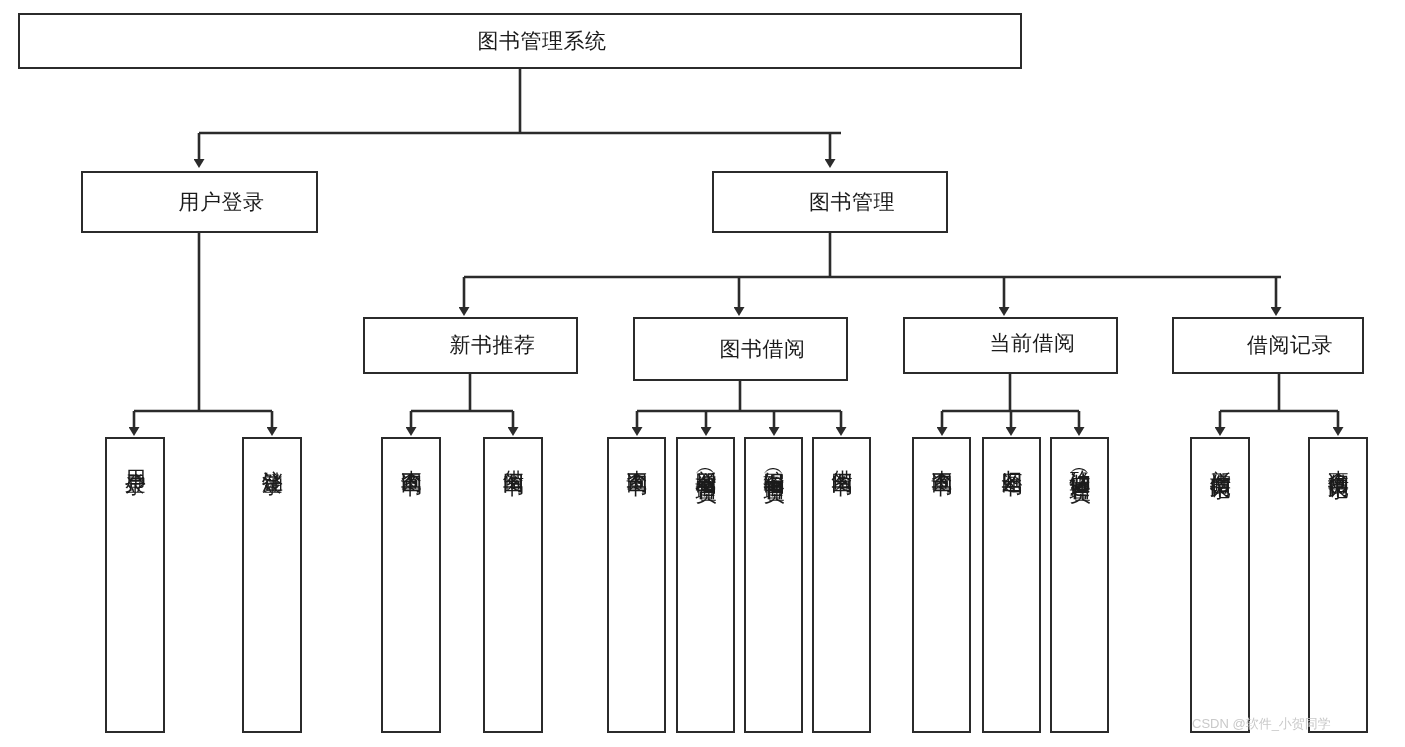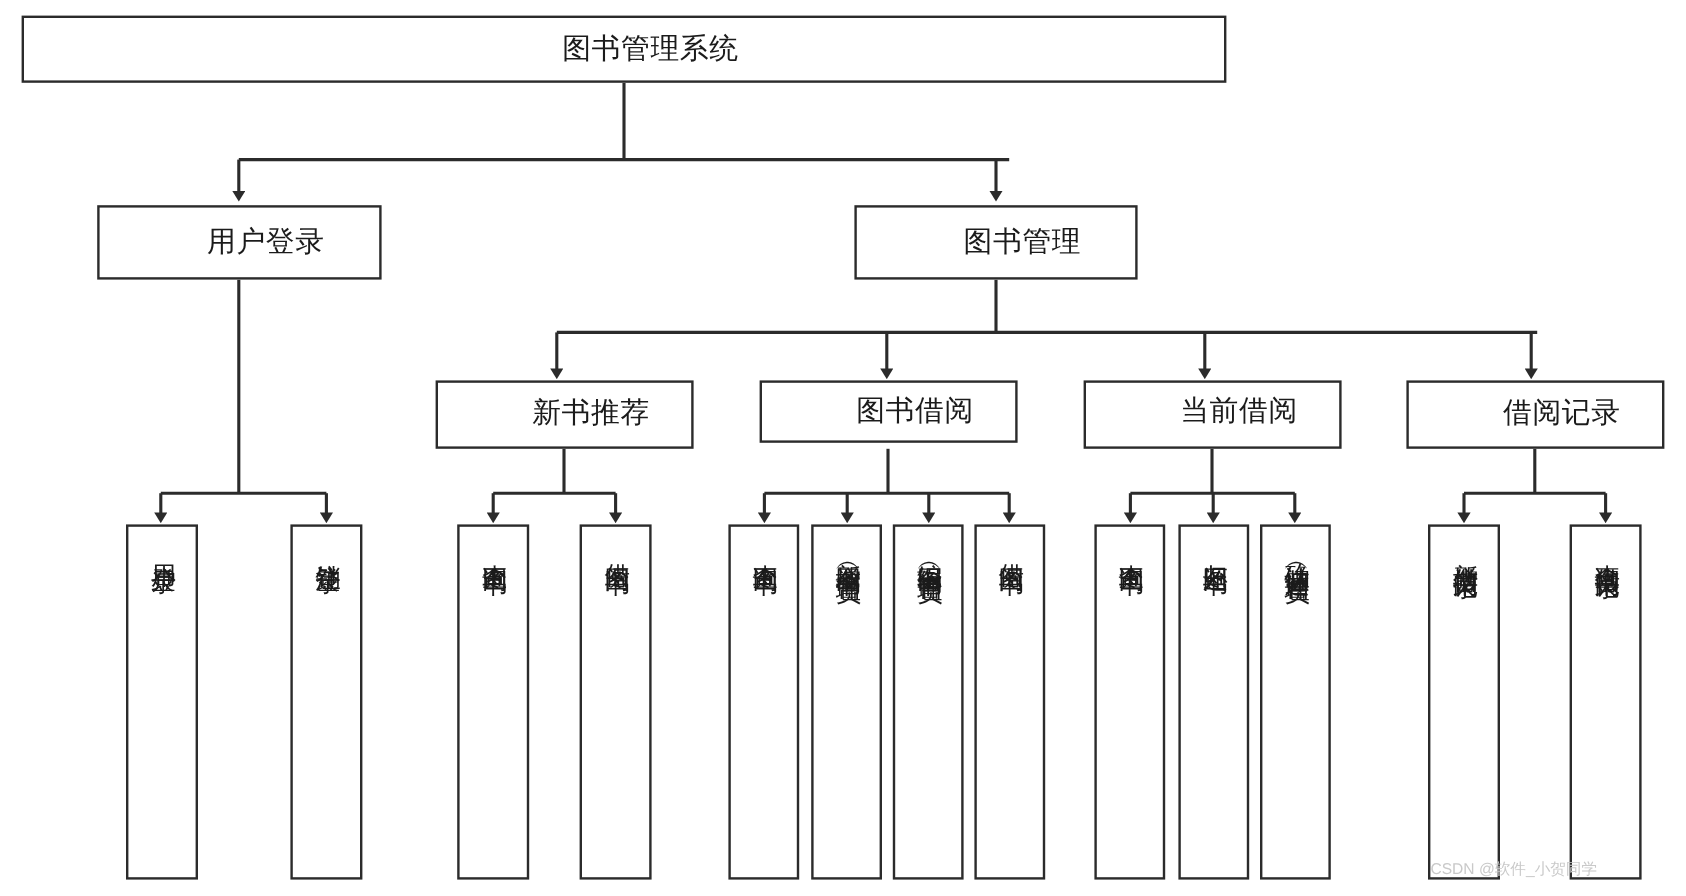--- a/index.html
+++ b/index.html
@@ -36,21 +36,21 @@
     color: #1b1b1b;
     line-height: 1.18;
     text-align: center;
   }
   .node .label {
     display: block;
     width: 100%;
     text-align: center;
   }
   .node.horiz .label {
-    font-size: 24px;
+    font-size: 21px;
     letter-spacing: 0.5px;
     margin-left: 44px;
   }
   .node.vert {
     align-items: flex-start;
     justify-content: center;
     padding-top: 14px;
   }
   .node.vert .label {
     writing-mode: vertical-rl;
@@ -132,27 +132,27 @@
   <div class="node horiz" id="node-l2-0" style="left: 81px; top: 171px; width: 237px; height: 62px;">
     <span class="label">用户登录</span>
   </div>
   <div class="node horiz" id="node-l3-0" style="left: 363px; top: 317px; width: 215px; height: 57px;">
     <span class="label">新书推荐</span>
   </div>
 
   <div class="node horiz" id="node-l2-1" style="left: 712px; top: 171px; width: 236px; height: 62px;">
     <span class="label">图书管理</span>
   </div>
-  <div class="node horiz" id="node-l3-1" style="left: 633px; top: 317px; width: 215px; height: 52px;">
+  <div class="node horiz" id="node-l3-1" style="left: 633px; top: 317px; width: 215px; height: 64px;">
     <span class="label">图书借阅</span>
   </div>
   <div class="node horiz" id="node-l3-2" style="left: 903px; top: 317px; width: 215px; height: 57px; font-family: Liberation Mono, monospace;">
     <span class="label">当前借阅</span>
   </div>
-  <div class="node horiz" id="node-l3-3" style="left: 1172px; top: 317px; width: 215px; height: 57px;">
+  <div class="node horiz" id="node-l3-3" style="left: 1172px; top: 317px; width: 192px; height: 57px;">
     <span class="label">借阅记录</span>
   </div>
 
   <div class="node vert" id="node-leaf-0" style="left: 105px; top: 437px; width: 60px; height: 296px;">
     <span class="label">用户登录</span>
   </div>
   <div class="node vert" id="node-leaf-1" style="left: 242px; top: 437px; width: 60px; height: 296px;">
     <span class="label">注销登录</span>
   </div>
   <div class="node vert" id="node-leaf-2" style="left: 381px; top: 437px; width: 60px; height: 296px;">

